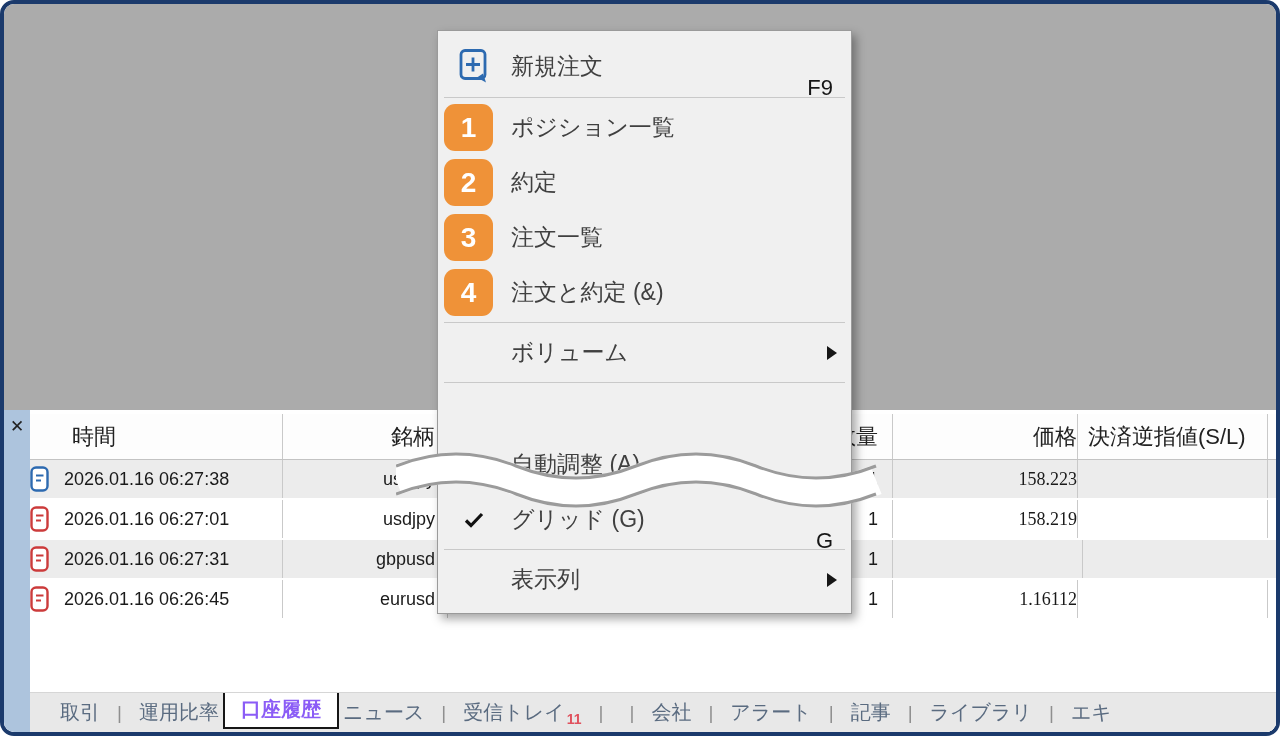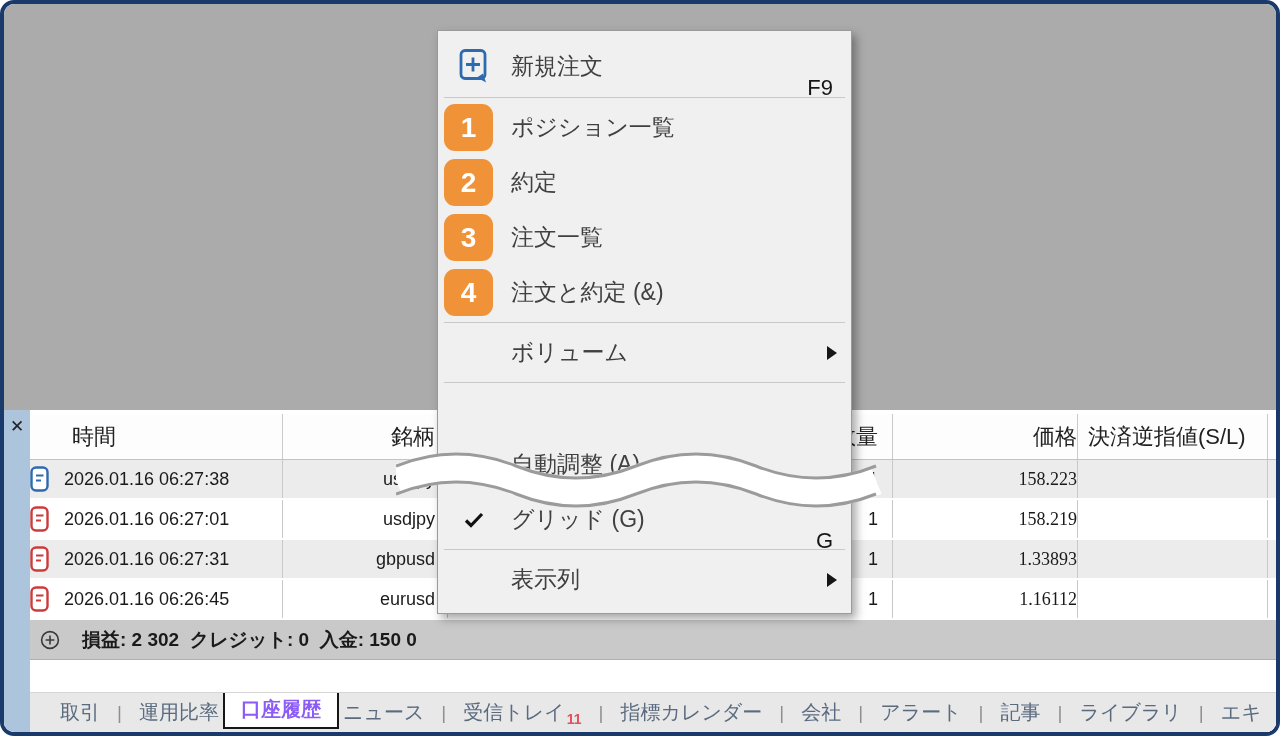--- a/index.html
+++ b/index.html
@@ -130,63 +130,52 @@
                   <span class="doc-ic">
                     <svg width="19" height="26" viewBox="0 0 19 26">
                       <rect x="1.5" y="1.5" width="16" height="23" rx="4.5" fill="#fff" stroke="#cc3b3b" stroke-width="2.4"></rect>
                       <path d="M6 9.5h7.5M6 14.5h5" stroke="#cc3b3b" stroke-width="2" fill="none"></path>
                     </svg>
                   </span>
                   <span>2026.01.16 06:27:31</span>
                 </div>
                 <div class="cell c1">gbpusd</div>
                 <div class="cell c2">1</div>
-                <div class="cell c3">1.33893</div>
                 <div class="cell c4"></div>
                 <div class="cell c5"></div>
               </div>
               <div class="trow drow">
                 <div class="cell c0">
                   <span class="doc-ic">
                     <svg width="19" height="26" viewBox="0 0 19 26">
                       <rect x="1.5" y="1.5" width="16" height="23" rx="4.5" fill="#fff" stroke="#cc3b3b" stroke-width="2.4"></rect>
                       <path d="M6 9.5h7.5M6 14.5h5" stroke="#cc3b3b" stroke-width="2" fill="none"></path>
                     </svg>
                   </span>
                   <span>2026.01.16 06:26:45</span>
                 </div>
                 <div class="cell c1">eurusd</div>
                 <div class="cell c2">1</div>
                 <div class="cell c3">1.16112</div>
                 <div class="cell c4"></div>
                 <div class="cell c5"></div>
               </div>
             </div>
-          <div class="summary">
-            <span class="doc-ic">
-              <svg width="20" height="20" viewBox="0 0 20 20">
-                <circle cx="10" cy="10" r="8.4" fill="none" stroke="#3a3a3a" stroke-width="1.6"></circle>
-                <path d="M10 5.6v8.8M5.6 10h8.8" stroke="#3a3a3a" stroke-width="1.6"></path>
-              </svg>
-            </span>
-            <span class="txt">損益: 2 302  クレジット: 0  入金: 150 0</span>
-          </div>
         </div>
         <div class="tabbar" id="tabbar">
             <span class="tab"><span>取引</span></span>
             <span class="tabsep">|</span>
             <span class="tab"><span>運用比率</span></span>
             <span class="tab active">
               <span>口座履歴</span>
             </span>
             <span class="tab"><span>ニュース</span></span>
             <span class="tabsep">|</span>
             <span class="tab"><span>受信トレイ</span><sub>11</sub></span>
             <span class="tabsep">|</span>
-            <span class="tab"><span>指標カレンダー</span></span>
             <span class="tabsep">|</span>
             <span class="tab"><span>会社</span></span>
             <span class="tabsep">|</span>
             <span class="tab"><span>アラート</span></span>
             <span class="tabsep">|</span>
             <span class="tab"><span>記事</span></span>
             <span class="tabsep">|</span>
             <span class="tab"><span>ライブラリ</span></span>
             <span class="tabsep">|</span>
             <span class="tab"><span>エキ</span></span>

